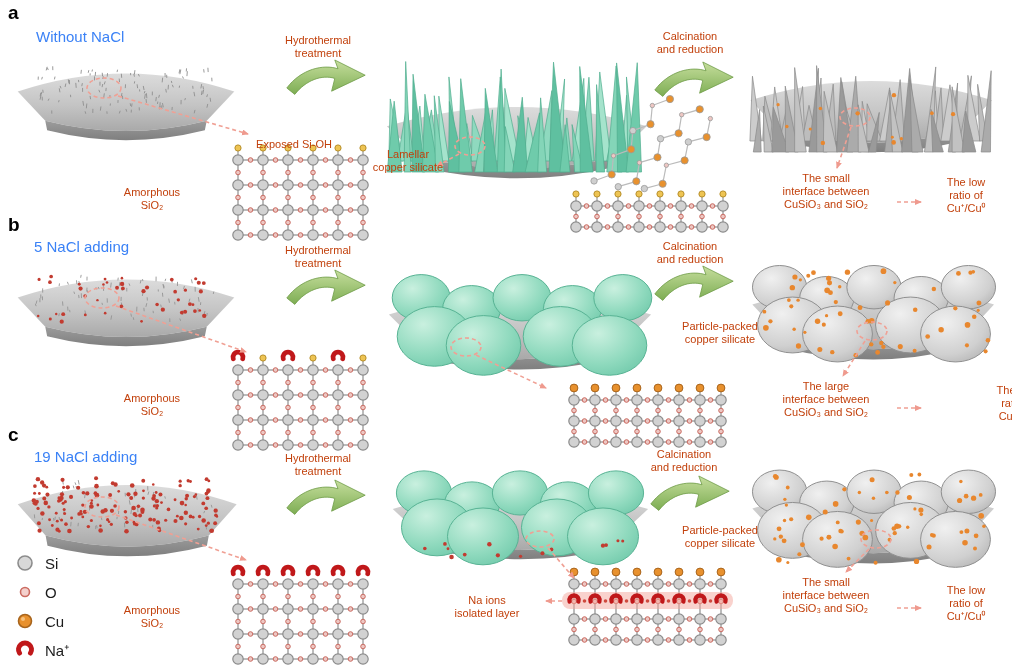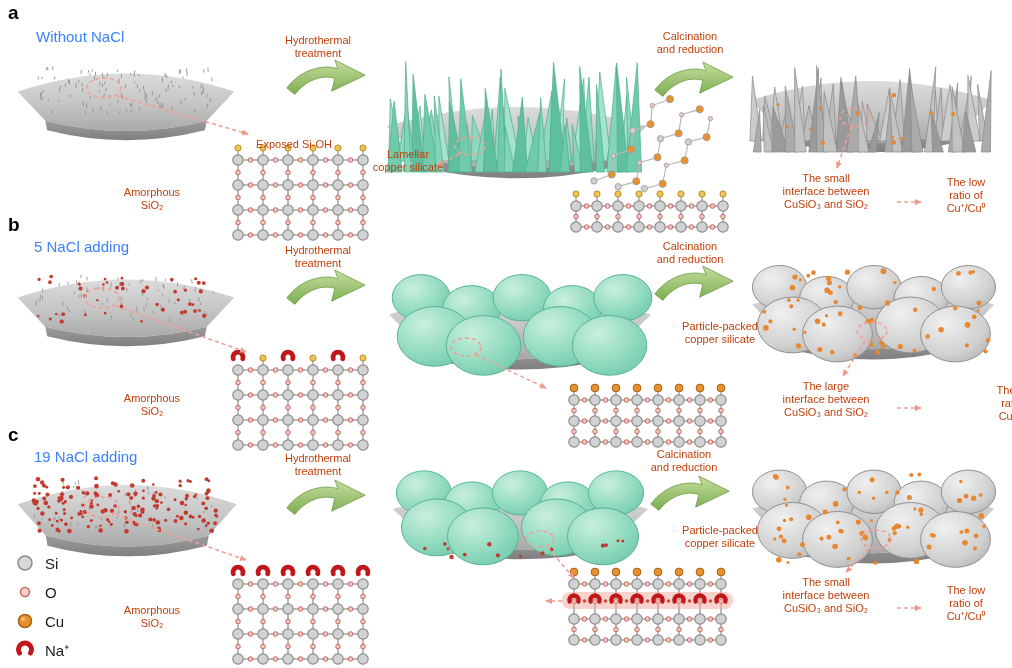--- a/index.html
+++ b/index.html
@@ -1557,20 +1557,22 @@
 <div class="panel-letter" style="left:8px;top:424px">c</div>
 <div class="condition" style="left:34px;top:448px">19 NaCl adding</div>
 <div class="lbl" style="left:262px;top:452px;width:112px">Hydrothermal
 treatment</div>
 <div class="lbl" style="left:104px;top:604px;width:96px">Amorphous
 SiO₂</div>
 <div class="lbl" style="left:620px;top:448px;width:128px">Calcination
 and reduction</div>
 <div class="lbl" style="left:642px;top:524px;width:156px">Particle-packed
 copper silicate</div>
+<div class="lbl" style="left:434px;top:594px;width:106px">Na ions
+isolated layer</div>
 <div class="lbl" style="left:756px;top:576px;width:140px">The small
 interface between
 CuSiO₃ and SiO₂</div>
 <div class="lbl" style="left:922px;top:584px;width:88px">The low
 ratio of
 Cu⁺/Cu⁰</div>
 
 <div class="legend">
   <div class="legend-item">
     <svg class="legend-icon" viewBox="0 0 22 22">

